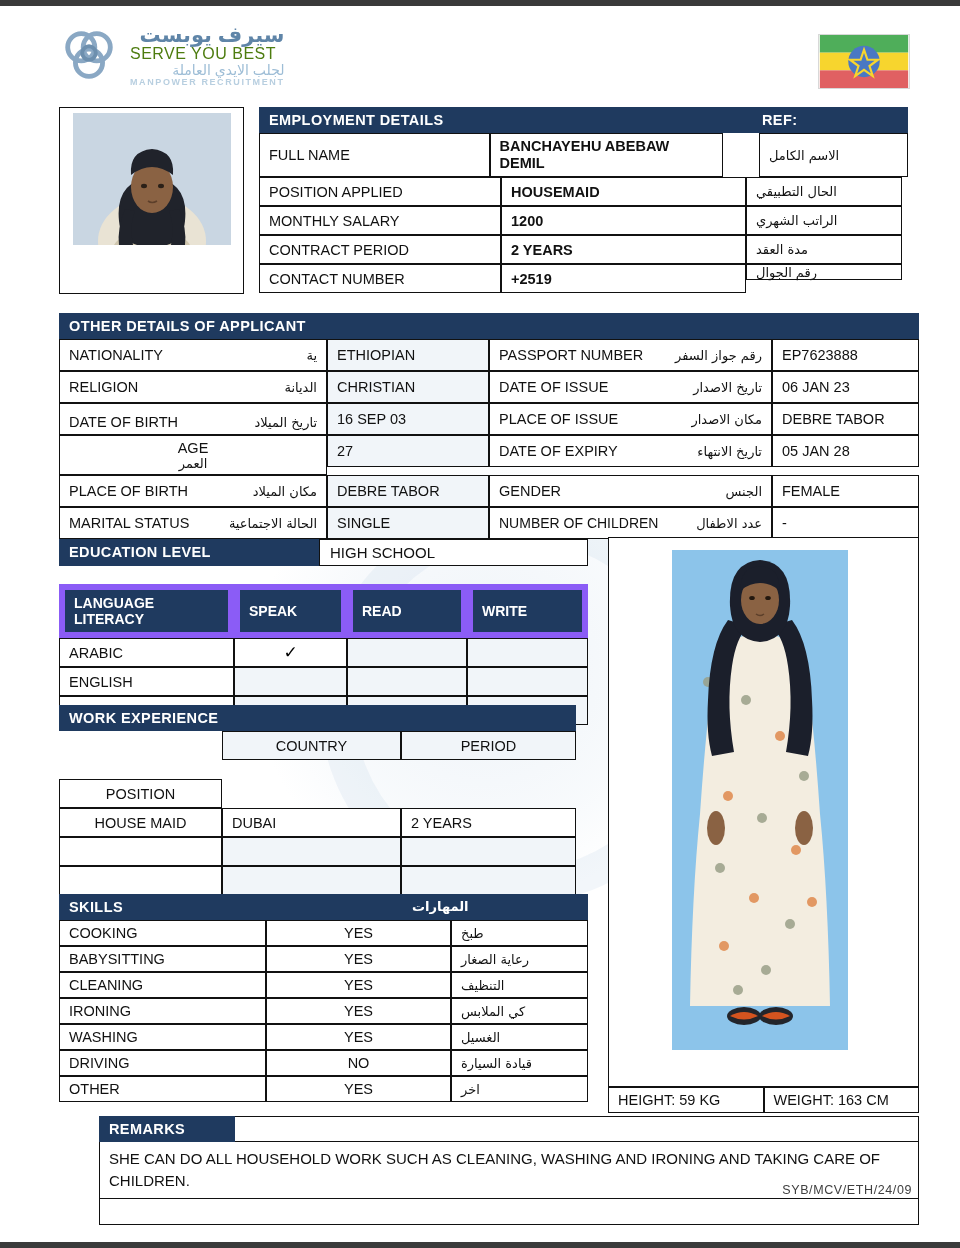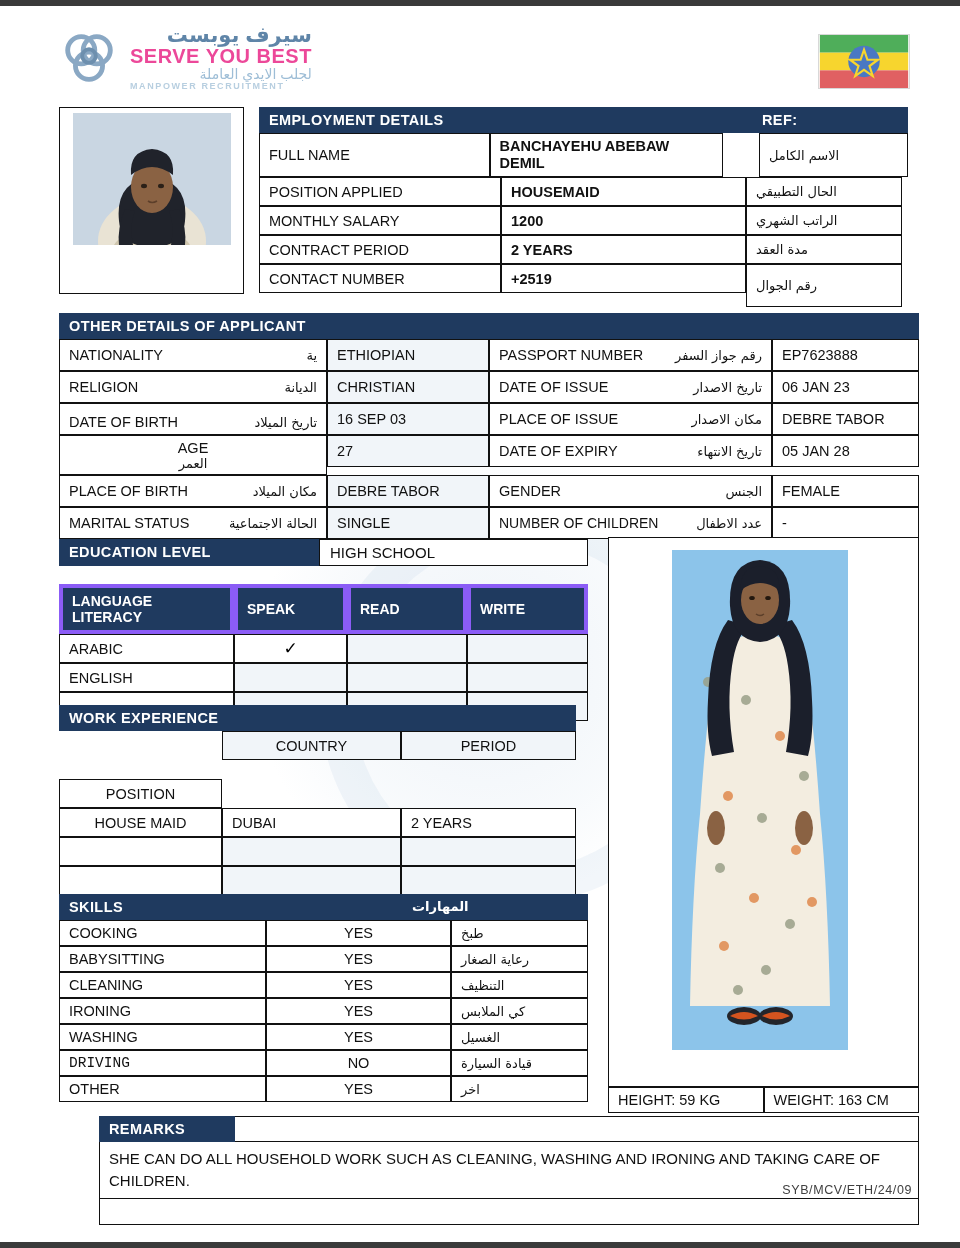--- a/index.html
+++ b/index.html
@@ -31,21 +31,21 @@
     border-radius:50%;border:34px solid rgba(196,214,232,.22);
   }
   .content{position:relative;z-index:2;}
 
   
   .header{position:absolute;left:0;top:0;width:960px;height:96px;}
   .logo{position:absolute;left:58px;top:18px;display:flex;align-items:center;gap:10px;}
   .logo-mark{width:62px;height:62px;flex:0 0 62px;}
   .logo-text{display:flex;flex-direction:column;line-height:1.05;}
   .logo-ar-top{font-size:21px;color:#5f85a8;font-weight:bold;text-align:right;letter-spacing:1px;}
-  .logo-en{font-size:20px;font-weight:bold;color:#ec4899;letter-spacing:.5px;}
+  .logo-en{font-size:16px;font-weight:normal;color:#4d7c0f;letter-spacing:.5px;}
   .logo-ar-bot{font-size:14px;color:#9dbdd6;text-align:right;}
   .logo-sub{font-size:9px;color:#b8cfe0;letter-spacing:1.6px;font-weight:bold;}
   .flag{position:absolute;left:818px;top:28px;width:90px;height:53px;border:1px solid #d8d8d8;}
 
   
   .hdr{background:#1f3a5f;color:#fff;font-weight:bold;font-size:14.5px;letter-spacing:.4px;
        padding:5px 10px;box-sizing:border-box;}
   .cell{border:1px solid #111;box-sizing:border-box;padding:4px 9px;font-size:14.5px;
         display:flex;align-items:center;background:#fff;}
   .cellbg{background:#f1f5f9;}
@@ -79,21 +79,21 @@
   .edu-v{width:269px;border:1px solid #111;padding:4px 10px;font-size:15px;box-sizing:border-box;
          display:flex;align-items:center;background:#fff;}
 
   
   .lang{position:absolute;left:59px;top:578px;width:529px;}
   .lrow{display:flex;}
   .l1{width:175px;}
   .l2{width:113px;justify-content:center;}
   .l3{width:120px;}
   .l4{width:121px;}
-  .lhdr{background:#1f3a5f;color:#fff;font-weight:bold;font-size:14px;border:4px solid #8b5cf6;
+  .lhdr{background:#1f3a5f;color:#fff;font-weight:bold;font-size:14px;border:6px solid #8b5cf6;
         box-sizing:border-box;padding:5px 9px;display:flex;align-items:center;}
   .check{font-size:17px;font-weight:bold;color:#000;}
 
   
   .work{position:absolute;left:59px;top:699px;width:517px;}
   .wrow{display:flex;}
   .w1{width:163px;justify-content:center;}
   .w2{width:179px;}
   .w3{width:175px;}
   .w-head-a{width:259px;}
@@ -203,21 +203,21 @@
 
       <div class="emp-row">
         <div class="cell emp-l" style="height:29px;">CONTRACT PERIOD</div>
         <div class="cell emp-m bold" style="height:29px;">2 YEARS</div>
         <div class="cell emp-r ar" style="height:29px;">مدة العقد</div>
       </div>
 
       <div class="emp-row">
         <div class="cell emp-l" style="height:29px;">CONTACT NUMBER</div>
         <div class="cell emp-m bold" style="height:29px;">+2519</div>
-        <div class="cell emp-r ar" style="height:43px;">رقم الجوال</div>
+        <div class="cell emp-r ar" style="height:16px;">رقم الجوال</div>
       </div>
     </div>
 
     <div class="other">
       <div class="hdr other-head">OTHER DETAILS OF APPLICANT</div>
 
       <div class="orow">
         <div class="cell o1" style="height:32px;">
           <span>NATIONALITY</span>
           <span class="ar">ية</span>
@@ -384,21 +384,21 @@
         <div class="cell s1" style="height:26px;">IRONING</div>
         <div class="cell s2" style="height:26px;">YES</div>
         <div class="cell s3 ar" style="height:26px;">كي الملابس</div>
       </div>
       <div class="srow">
         <div class="cell s1" style="height:26px;">WASHING</div>
         <div class="cell s2" style="height:26px;">YES</div>
         <div class="cell s3 ar" style="height:26px;">الغسيل</div>
       </div>
       <div class="srow">
-        <div class="cell s1" style="height:26px;font-family:Liberation Mono, monospace;">DRIVING</div>
+        <div class="cell s1" style="height:26px;">DRIVING</div>
         <div class="cell s2" style="height:26px;">NO</div>
         <div class="cell s3 ar" style="height:26px;">قيادة السيارة</div>
       </div>
       <div class="srow">
         <div class="cell s1" style="height:26px;">OTHER</div>
         <div class="cell s2" style="height:26px;">YES</div>
         <div class="cell s3 ar" style="height:26px;">اخر</div>
       </div>
     </div>
 

